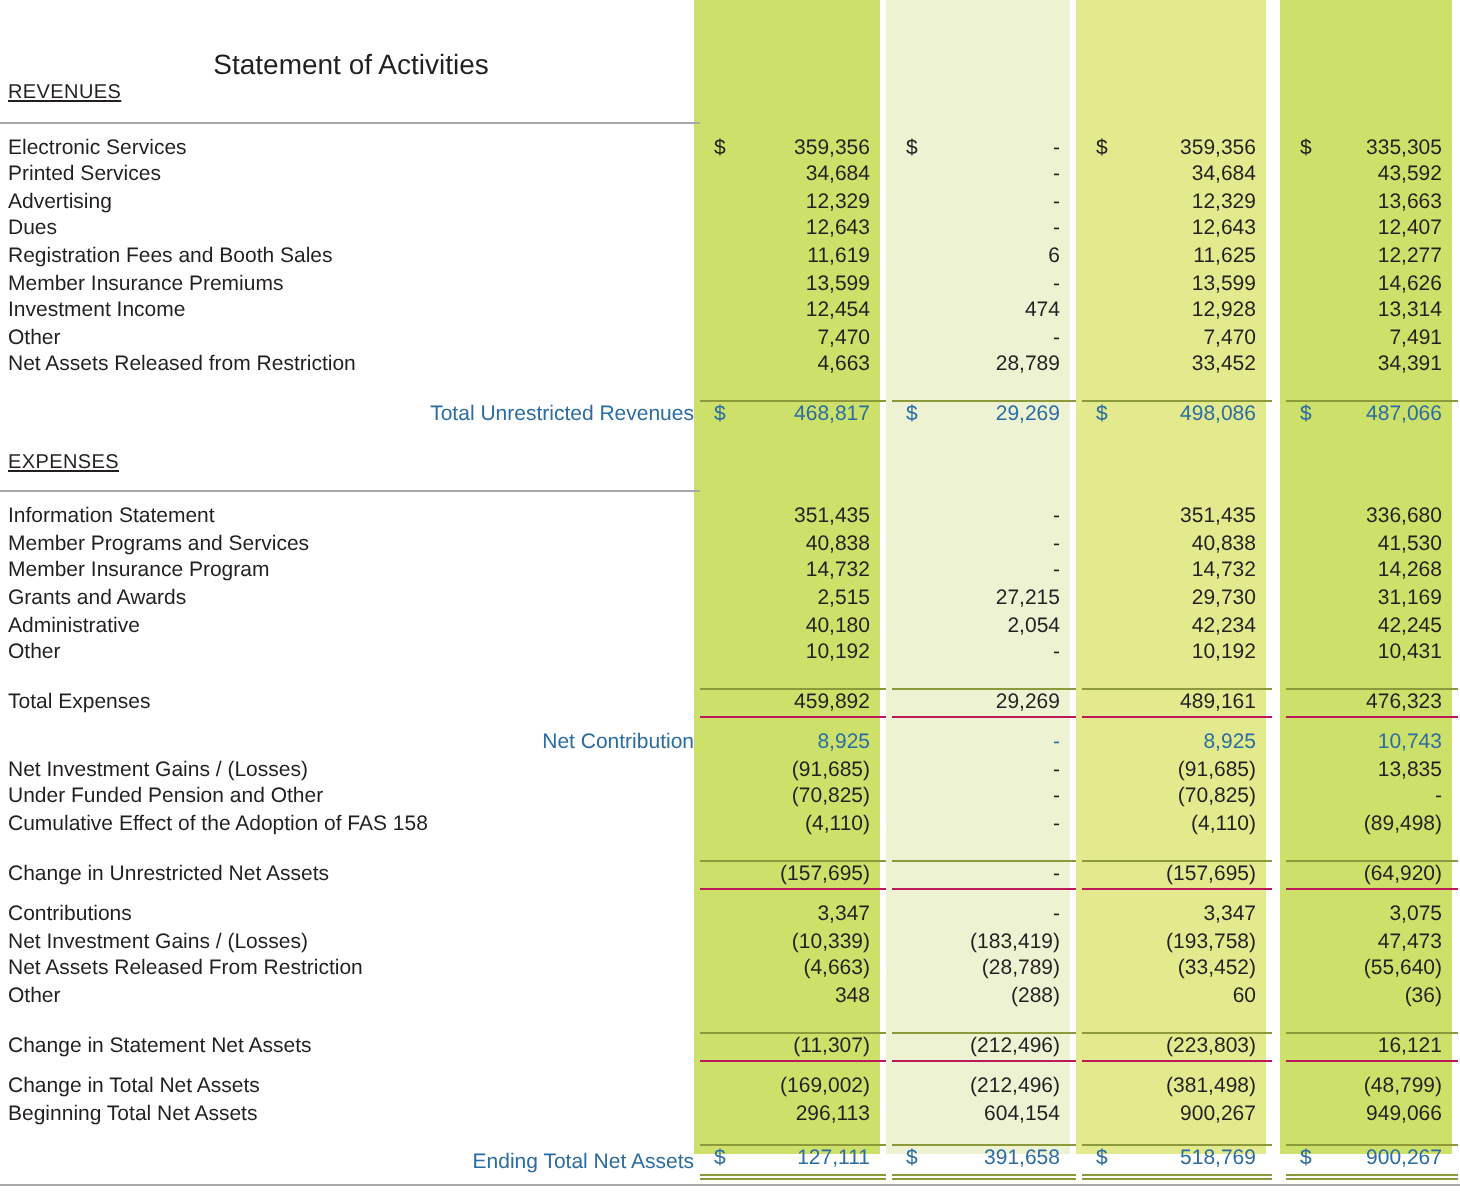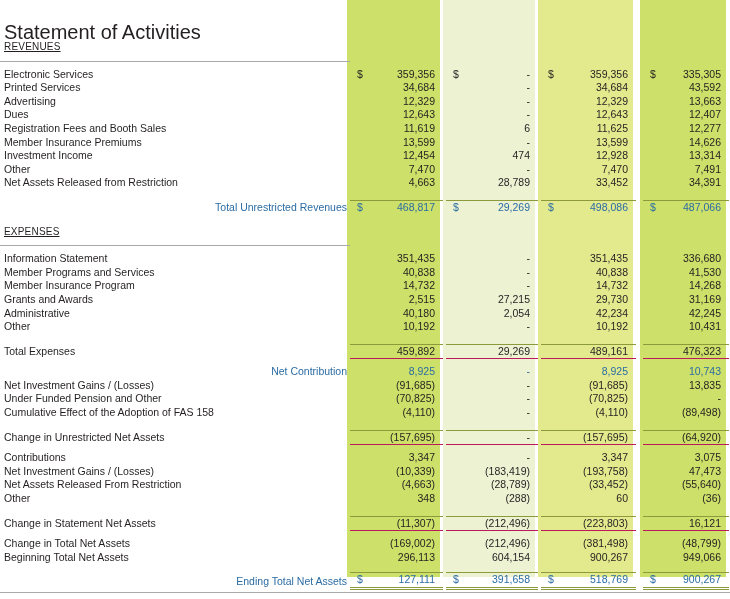--- a/index.html
+++ b/index.html
@@ -82,23 +82,24 @@
     position: absolute;
     left: 7px;
     bottom: 0;
     font-size: 10.5px;
   }
 
   
   .title-cell {
     height: 40px !important;
     vertical-align: middle;
-    font-size: 20px;
+    font-size: 14px;
     color: #231f20;
     padding-left: 4px !important;
+    text-align: center;
   }
   .section-head {
     font-size: 10px;
     letter-spacing: 0.2px;
     padding-left: 4px !important;
     text-decoration: underline;
   }
 
   
   .sp6 td { height: 6px !important; line-height: 6px !important; }

